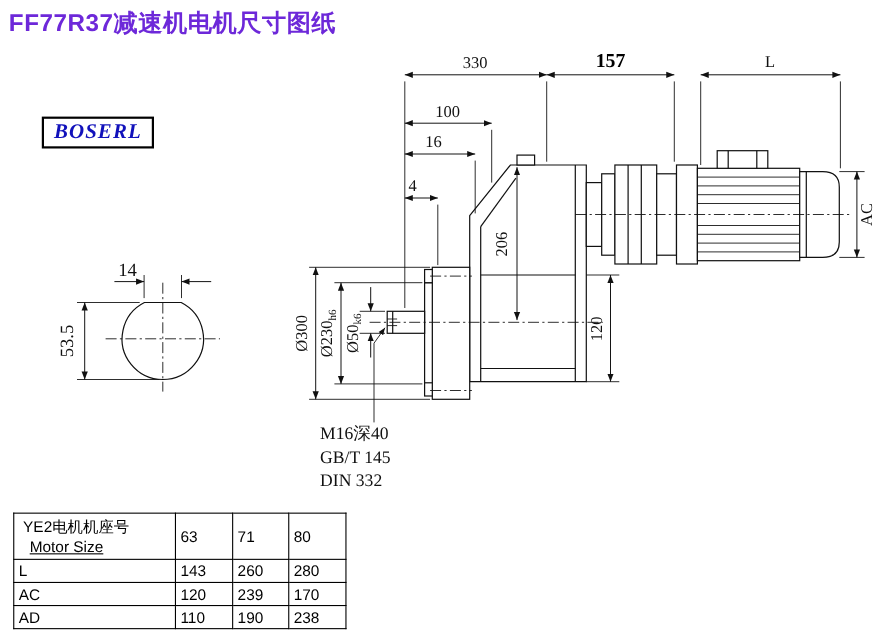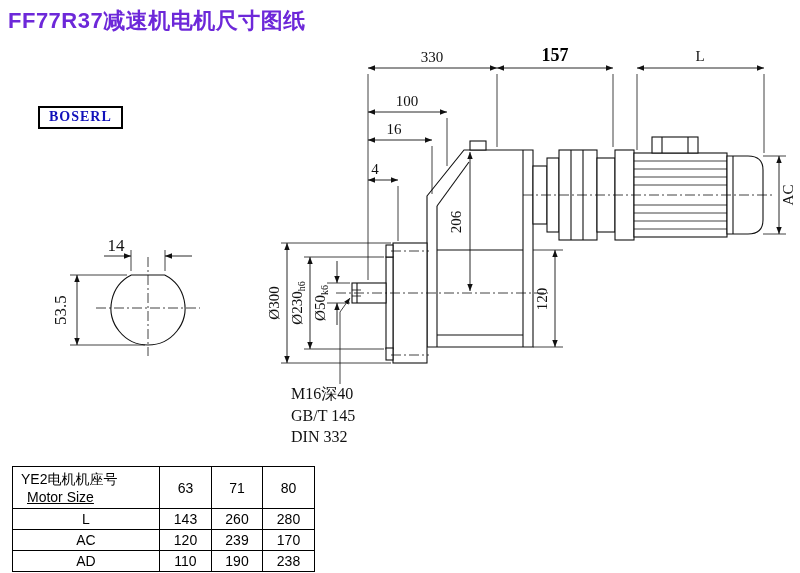--- a/index.html
+++ b/index.html
@@ -3,40 +3,40 @@
 <meta charset="utf-8">
 <style>
   * { margin:0; padding:0; box-sizing:border-box; }
   html,body { width:800px; height:573px; background:#ffffff; overflow:hidden; position:relative;
               font-family:"Liberation Sans", sans-serif; }
 
   .page-title { position:absolute; left:8px; top:6px; font-size:22px; font-weight:bold;
                 color:#6d28d9; letter-spacing:0.5px; white-space:nowrap; }
 
   .brand-box { position:absolute; left:38px; top:106px; border:2px solid #000; background:#fff;
-               padding:1px 9px 2px 9px; font-family:"Liberation Serif", serif; font-size:14px;
-               font-weight:bold; color:#1111bb; letter-spacing:1px; }
+               padding:1px 9px 2px 9px; font-family:"Liberation Serif", serif; font-size:19px;
+               font-weight:bold; color:#1111bb; letter-spacing:1px;font-style:italic; }
 
   svg.drawing { position:absolute; left:0; top:0; }
 
   .ln   { stroke:#111; stroke-width:1.1; fill:none; }
   .part { stroke:#111; stroke-width:1.1; fill:#fff; }
   .thin { stroke:#111; stroke-width:0.8; fill:none; }
   .cl   { stroke:#111; stroke-width:0.8; stroke-dasharray:10 3 2 3; fill:none; }
   .dl   { stroke:#111; stroke-width:0.9; fill:none; }
 
   .dtxt   { font-family:"Liberation Serif", serif; font-size:15px; fill:#111; }
   .dtxt17 { font-size:17px; }
   .dtxt-lg{ font-family:"Liberation Serif", serif; font-size:18px; font-weight:bold; fill:#000; }
   .tol    { font-size:10px; }
   .note   { font-family:"Liberation Serif", serif; font-size:16px; fill:#111; }
 
   table.size-table { position:absolute; left:12px; top:466px; border-collapse:collapse;
                      font-size:14px; color:#000; background:#fff; }
-  table.size-table td { border:1px solid #000; text-align:center; vertical-align:middle;
+  table.size-table td { border:1px solid #000; text-align:left; vertical-align:middle;
                         height:21px; padding:0 4px; }
   table.size-table tr.hdr td { height:42px; }
   table.size-table td.c1 { text-align:left; padding-left:8px; }
   table.size-table td.c1 .en { padding-left:6px;text-decoration:underline; }
 </style>
 </head>
 <body>
 
 <div class="page-title">FF77R37减速机电机尺寸图纸</div>
 <div class="brand-box">BOSERL</div>

